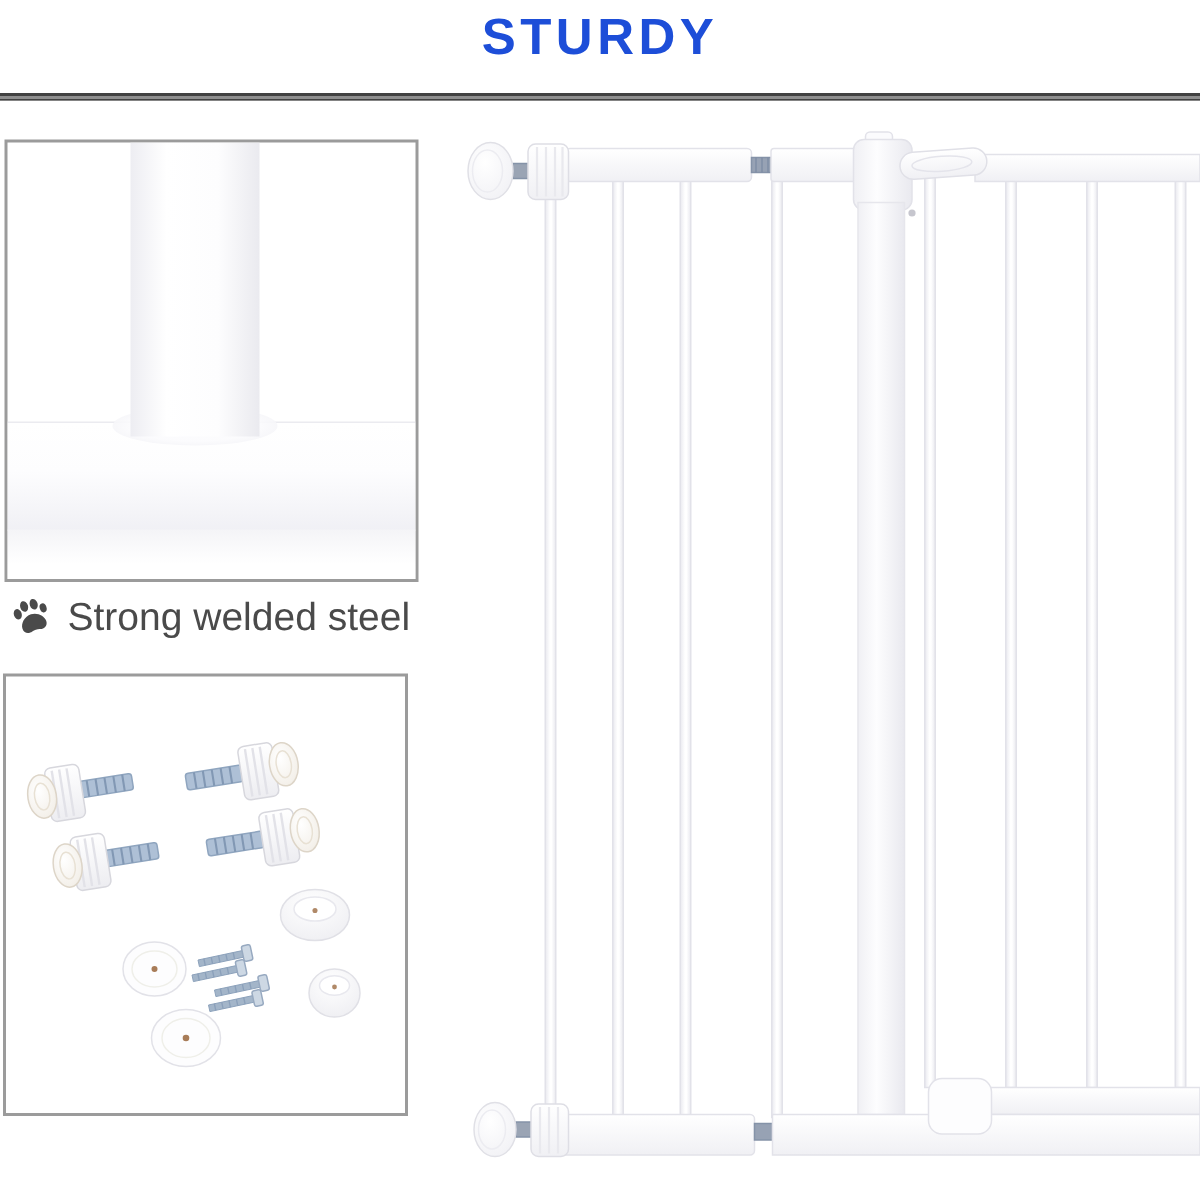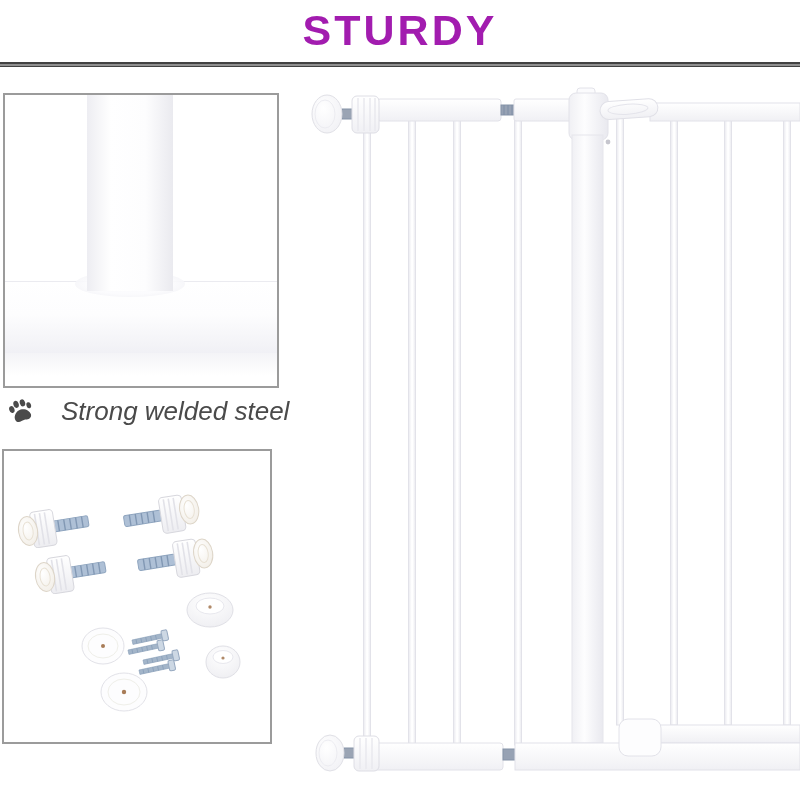--- a/index.html
+++ b/index.html
@@ -2,21 +2,21 @@
 <html><head>
 <meta charset="utf-8">
 <style>
   html,body{margin:0;padding:0;background:#ffffff;}
   .page{
     position:relative;width:800px;height:800px;background:#ffffff;overflow:hidden;
     font-family:"Liberation Sans",sans-serif;color:#4a4a4a;
   }
   .page-title{
     position:absolute;top:6px;left:0;width:100%;text-align:center;
-    font-size:43px;font-weight:bold;letter-spacing:3px;color:#a21caf;margin:0;
+    font-size:34px;font-weight:bold;letter-spacing:3px;color:#1d4ed8;margin:0;
   }
   .title-rule{
     position:absolute;top:62px;left:0;width:800px;height:5px;box-sizing:border-box;
     border-top:2px solid #424242;border-bottom:1px solid #424242;background:#8f8f8f;
   }
   .figure-box{
     position:absolute;background:#ffffff;border:2px solid #9b9b9b;box-sizing:border-box;
   }
   .figure-box.top{left:3px;top:93px;width:276px;height:295px;}
   .figure-box.bottom{left:2px;top:449px;width:270px;height:295px;}
@@ -32,22 +32,22 @@
     background:linear-gradient(#ffffff,#fdfdfe 45%,#f0f0f5);
   }
   .weld-seam{
     position:absolute;left:70px;top:176px;width:110px;height:26px;border-radius:50%;
     background:radial-gradient(ellipse at center,#fbfbfd 55%,#ededf2 100%);
     opacity:.9;
   }
   .weld-floor{position:absolute;left:0;top:258px;width:100%;height:33px;
     background:linear-gradient(#f4f4f7,#ffffff 70%);}
   .feature-caption{
-    position:absolute;display:flex;align-items:center;gap:26px;
-    font-size:26px;color:#4a4a4a;white-space:nowrap;font-style:italic;
+    position:absolute;display:flex;align-items:center;gap:10px;
+    font-size:26px;color:#4a4a4a;white-space:nowrap;
   }
   .feature-caption.one{left:6px;top:396px;}
   .feature-caption.two{left:15px;top:760px;}
   .paw{width:29px;height:29px;flex:0 0 auto;color:#4a4a4a;}
   .gate-photo{position:absolute;left:305px;top:85px;width:495px;height:715px;}
 </style>
 </head>
 <body>
 
 <div class="page">

